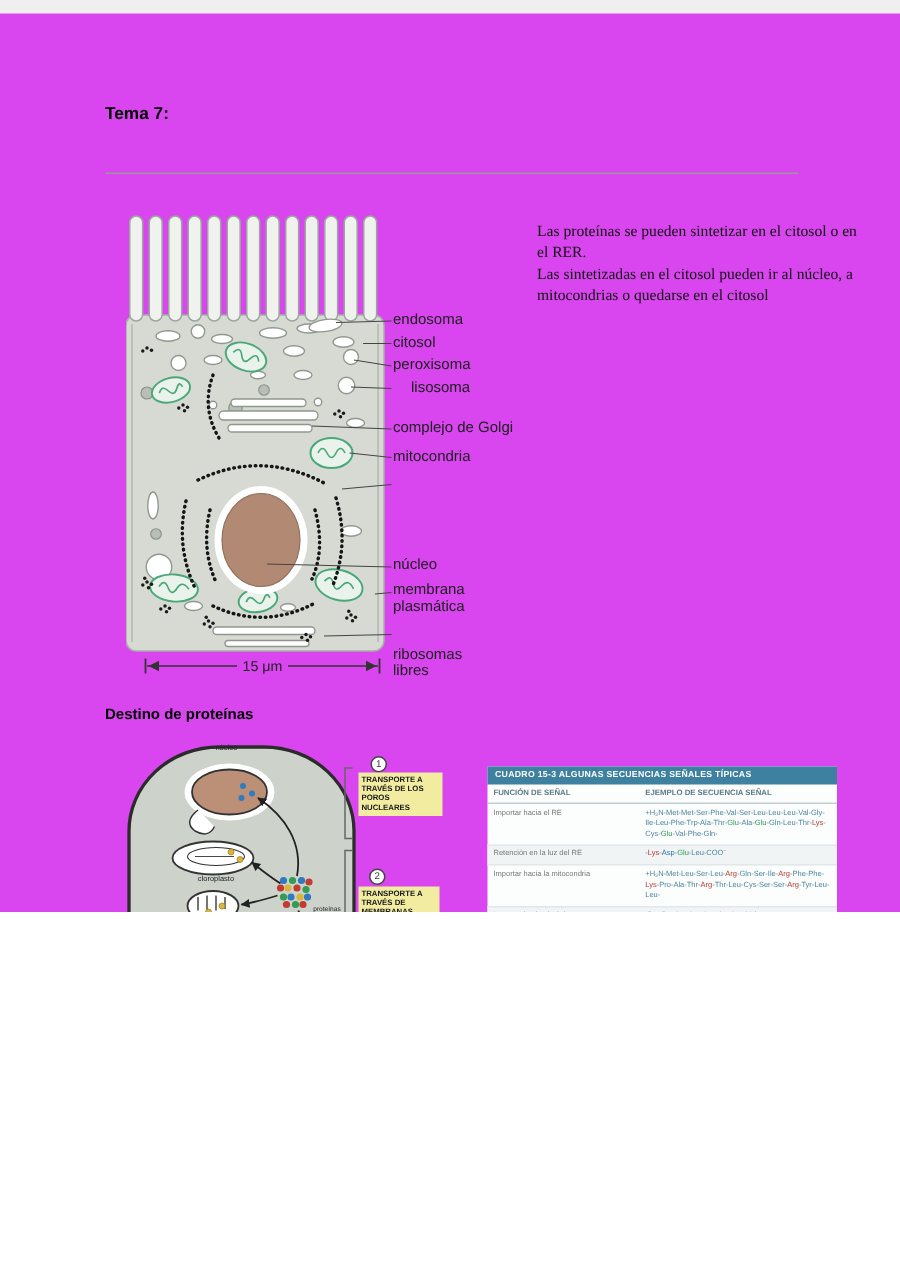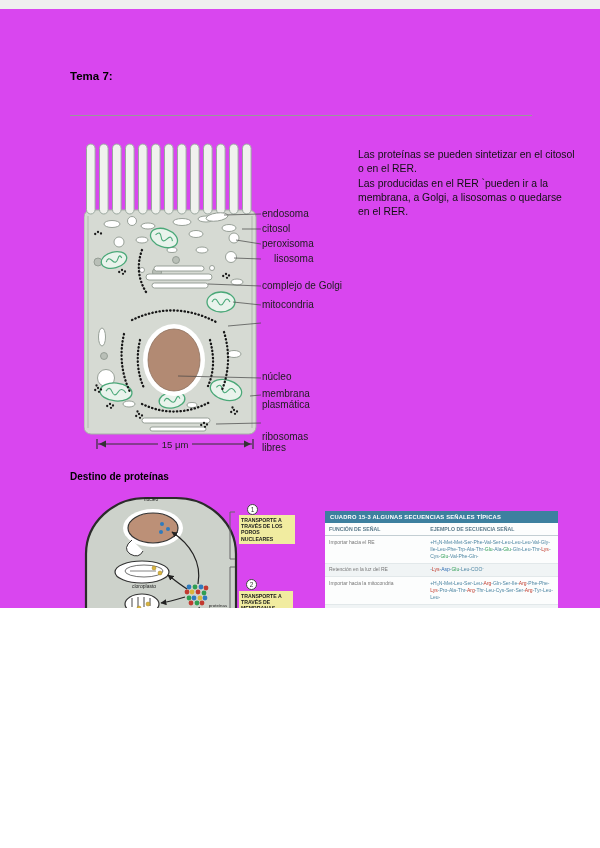--- a/index.html
+++ b/index.html
@@ -3,21 +3,21 @@
 <meta charset="utf-8">
 <style>
   html,body{margin:0;padding:0;background:#fff;}
   .page{position:relative;width:600px;height:608px;background:#d946ef;overflow:hidden;
         font-family:"Liberation Sans",sans-serif;color:#1a1a1a;}
   .topband{position:absolute;left:0;top:0;width:600px;height:9px;background:#efefef;}
   .title{position:absolute;left:70px;top:68px;font-size:11.5px;font-weight:bold;line-height:16px;color:#000;}
   .hr{position:absolute;left:70px;top:115px;width:462px;height:0;border-top:1px solid #999;}
   .dlabel{position:absolute;font-size:10px;line-height:10.8px;color:#1c1c1c;white-space:pre-line;}
   .intro{position:absolute;left:358px;top:148px;width:218px;font-size:10.4px;line-height:14.35px;color:#111;}
-  .intro p{margin:0;}
+  .intro p{margin:0;font-family:Liberation Serif, serif;}
   .h2{position:absolute;left:70px;top:471px;font-size:10px;font-weight:bold;color:#000;}
   .olabel{position:absolute;font-size:5px;line-height:5.8px;color:#222;text-align:center;white-space:pre-line;}
   .stepcircle{position:absolute;width:9px;height:9px;border:1px solid #444;border-radius:50%;
               font-size:6.5px;line-height:9px;text-align:center;color:#333;background:#fff;}
   .ybox{position:absolute;background:#f1eca0;color:#1a1a1a;font-size:5.2px;font-weight:bold;
         line-height:1.2;padding:2px;}
   .cuadro{position:absolute;left:325px;top:511px;width:233px;background:#fcfdfd;}
   .cuadro-title{background:#3d809f;color:#fff;font-size:5.8px;font-weight:bold;padding:3px 5px;letter-spacing:.2px;}
   .cuadro table{width:100%;border-collapse:collapse;table-layout:fixed;}
   .cuadro th{text-align:left;font-size:5.2px;color:#5b7a8a;padding:3px 4px;border-bottom:1px solid #c3ced3;font-weight:bold;}
@@ -233,21 +233,21 @@
     <line x1="159" y1="3" x2="159" y2="13" stroke="#333" stroke-width="1.2"></line>
     <line x1="4" y1="8" x2="64" y2="8" stroke="#333" stroke-width="1"></line>
     <line x1="98" y1="8" x2="158" y2="8" stroke="#333" stroke-width="1"></line>
     <path d="M12,4.5 L5,8 L12,11.5 Z" fill="#333"></path>
     <path d="M150,4.5 L157,8 L150,11.5 Z" fill="#333"></path>
     <text x="81" y="11.5" text-anchor="middle" font-size="9.5" fill="#222">15 μm</text>
   </svg>
 
   <div class="intro">
     <p>Las proteínas se pueden sintetizar en el citosol o en el RER.</p>
-    <p>Las producidas en el RER `pueden ir a la membrana, a Golgi, a lisosomas o quedarse en el RER.</p>
+    <p>Las sintetizadas en el citosol pueden ir al núcleo, a mitocondrias o quedarse en el citosol</p>
   </div>
 
   <div class="h2">Destino de proteínas</div>
 
   <svg class="abs" style="left:82px;top:492px;" width="165" height="268" viewBox="0 0 165 268">
     <defs>
       <marker id="ah" markerWidth="6" markerHeight="6" refX="4.5" refY="2.5" orient="auto">
         <path d="M0,0 L5,2.5 L0,5 Z" fill="#222"></path>
       </marker>
     </defs>

